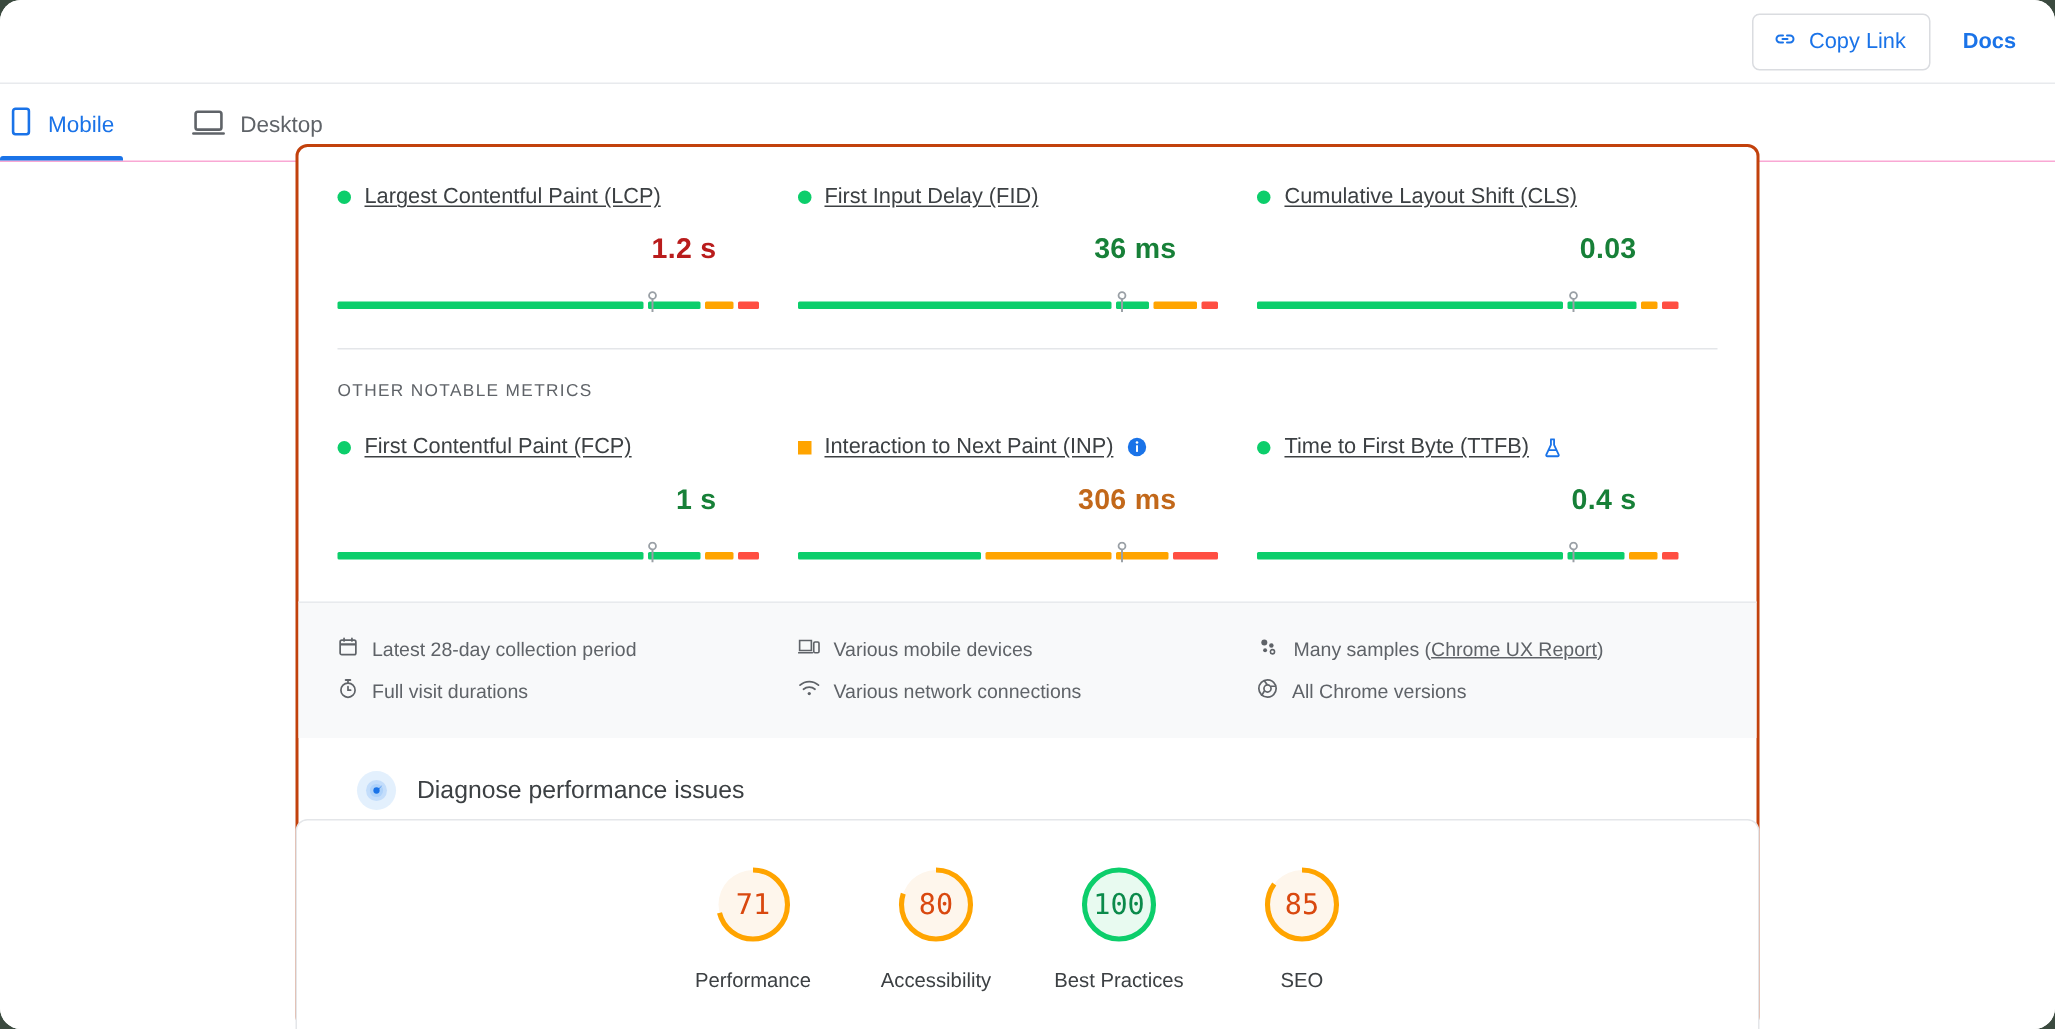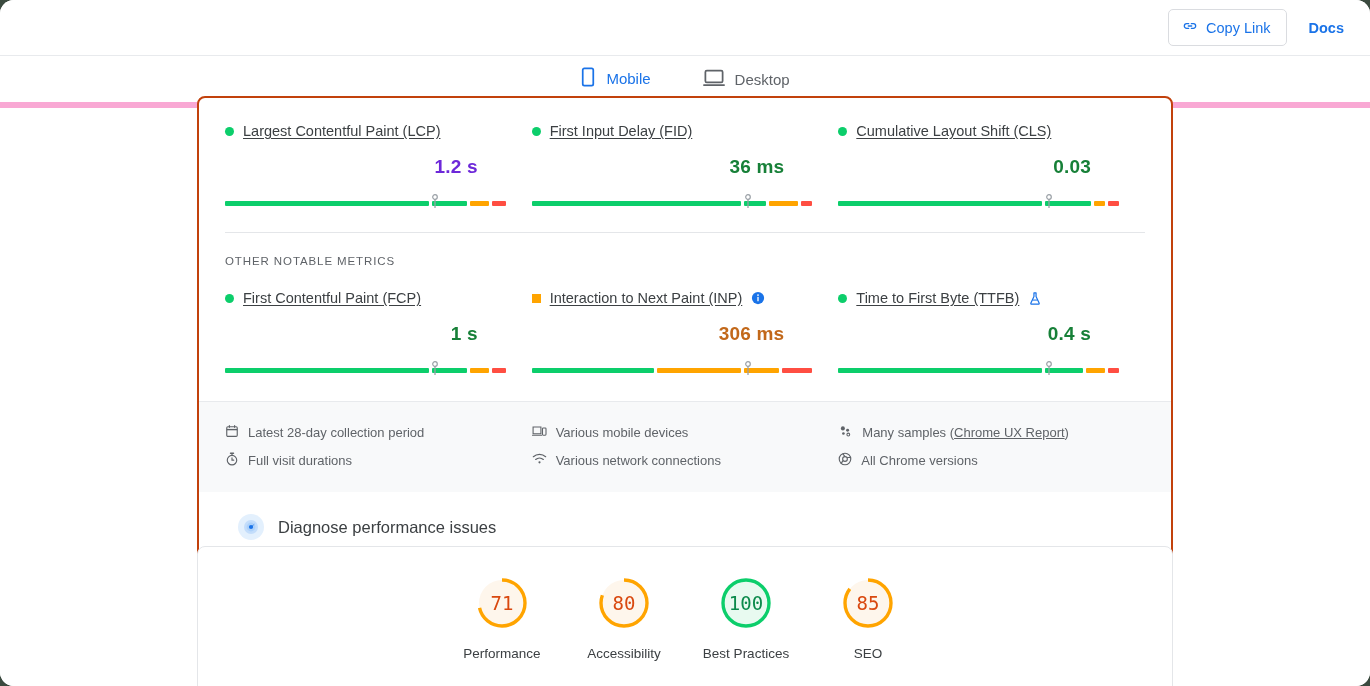--- a/index.html
+++ b/index.html
@@ -32,22 +32,22 @@
   .copy-link {
     display: flex; align-items: center; gap: 8px;
     border: 1px solid #dadce0; border-radius: 5px;
     padding: 8px 15px 8px 13px;
     color: #1a73e8; font-size: 14.5px; background: #fff; cursor: pointer;
   }
   .docs { color: #1a73e8; font-size: 14.5px; font-weight: bold; cursor: pointer; padding: 6px 4px; }
 
   
   .tabs {
-    height: 52px; display: flex; justify-content: center; align-items: flex-end;
-    gap: 40px; border-bottom: 6px solid #f9a8d4; background: #fff;
+    height: 52px; display: flex; justify-content: flex-start; align-items: flex-end;
+    gap: 40px; border-bottom: 1px solid #f9a8d4; background: #fff;
   }
   .tab {
     display: flex; align-items: center; gap: 10px;
     padding: 0 6px 12px 6px; cursor: pointer; position: relative;
     font-size: 15px; color: #5f6368;
   }
   .tab.active { color: #1a73e8; }
   .tab.active::after {
     content: ""; position: absolute; left: 0; right: 0; bottom: 0;
     height: 3px; background: #1a73e8; border-radius: 2px 2px 0 0;
@@ -172,21 +172,21 @@
 
     <div class="card">
       <div class="card-body">
         <div class="metric-row" id="cwv-row">
   <div class="metric">
     <div class="metric-head">
       <span class="dot" style="background:#0cce6b"></span>
       <span class="metric-name">Largest Contentful Paint (LCP)</span>
 
     </div>
-    <div class="metric-value" style="color:#6d28d9">1.2 s</div>
+    <div class="metric-value" style="color:#b91c1c">1.2 s</div>
     <div class="bar-wrap">
       <div class="bar">
                   <span class="seg" style="flex:75;background:#0cce6b"></span>
                   <span class="seg" style="flex:13;background:#0cce6b"></span>
                   <span class="seg" style="flex:7;background:#ffa400"></span>
                   <span class="seg" style="flex:5;background:#ff4e42"></span>
                 </div>
       <span class="marker" style="left:calc(75% - 4px)">
         <svg width="8" height="14" viewBox="0 0 8 14">
           <line x1="4" y1="4" x2="4" y2="14" stroke="#9aa0a6" stroke-width="1.3"></line>

